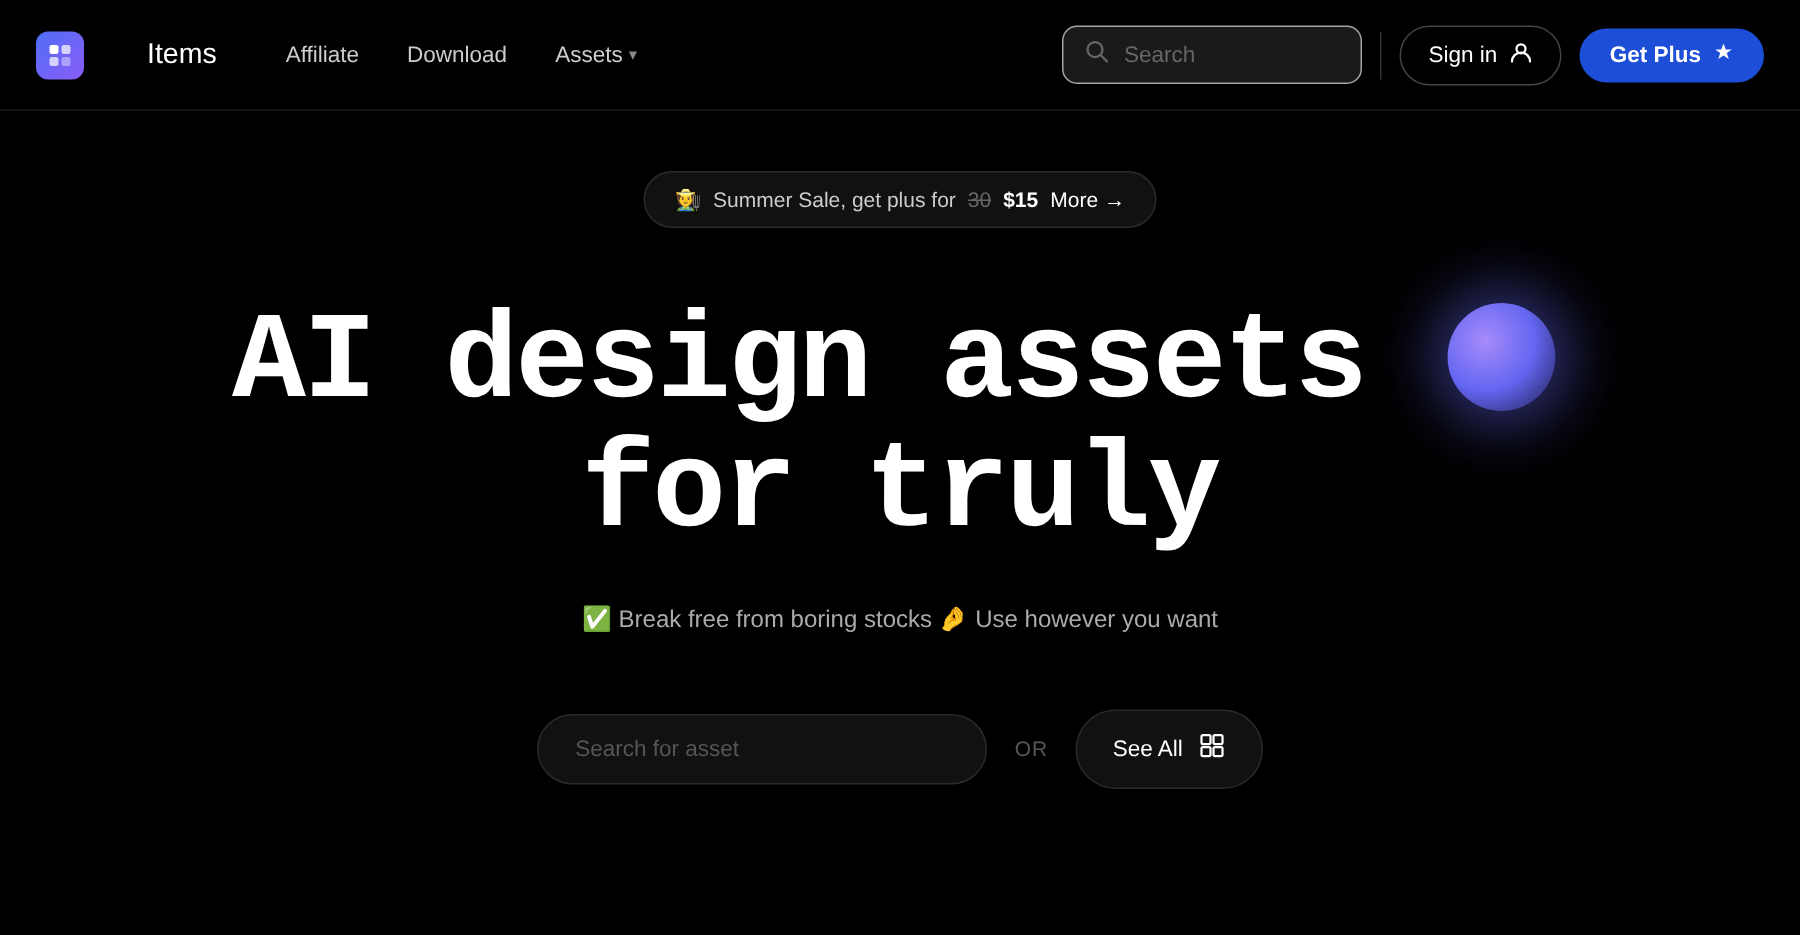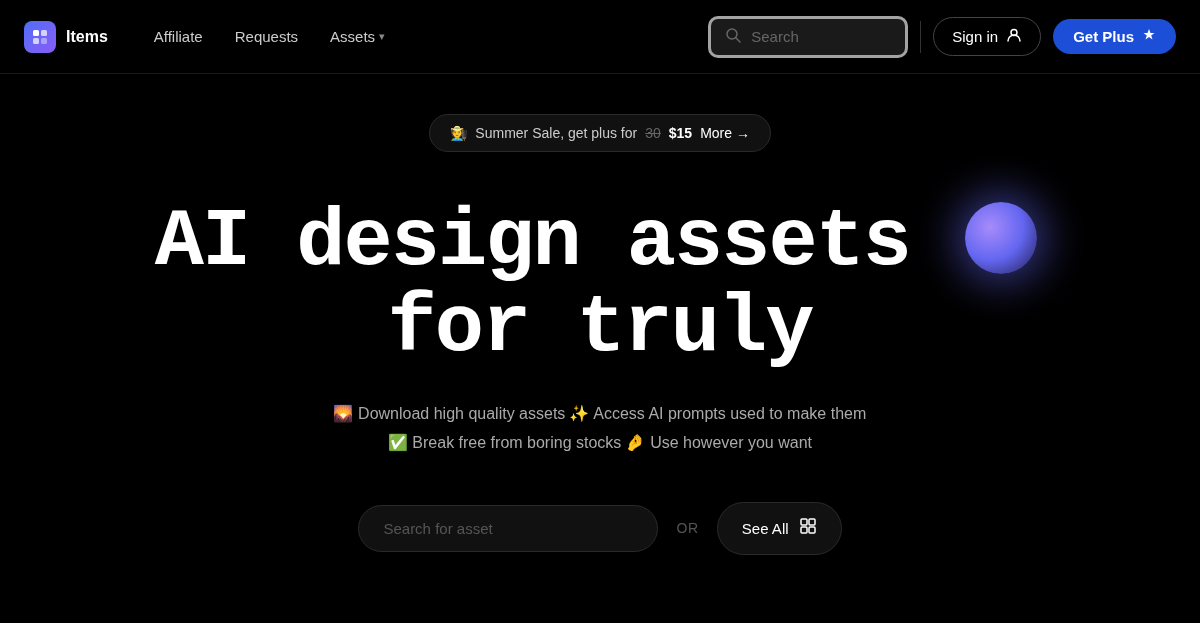--- a/index.html
+++ b/index.html
@@ -37,23 +37,24 @@
       height: 32px;
       background: linear-gradient(135deg, #4f6ef7, #8b5cf6);
       border-radius: 8px;
       display: flex;
       align-items: center;
       justify-content: center;
       font-size: 16px;
     }
 
     .logo-text {
-      font-size: 16px;
-      font-weight: 700;
-      color: #fff;
+      font-size: 19px;
+      font-weight: 400;
+      color: #fff;
+      margin-left: 32px;
     }
 
     .nav-links {
       display: flex;
       align-items: center;
       gap: 4px;
       justify-content: space-between;
     }
 
     .nav-link {
@@ -79,21 +80,21 @@
       margin-left: auto;
       display: flex;
       align-items: center;
       gap: 12px;
     }
 
     .search-box {
       display: flex;
       align-items: center;
       background: #1a1a1a;
-      border: 3px solid #a3a3a3;
+      border: 1px solid #a3a3a3;
       border-radius: 10px;
       padding: 8px 14px;
       gap: 10px;
       width: 200px;
     }
 
     .search-box input {
       background: transparent;
       border: none;
       outline: none;
@@ -287,21 +288,21 @@
       </svg>
     </div>
     <span class="logo-text">Items</span>
   </a>
 
   <div class="nav-links">
     <a class="nav-link" href="#">
       <span>Affiliate</span>
     </a>
     <a class="nav-link" href="#">
-      <span>Requests</span>
+      <span>Download</span>
     </a>
     <a class="nav-link" href="#">
       <span>Assets</span>
       <span class="chevron">▾</span>
     </a>
   </div>
 
   <div class="nav-search">
     <div class="search-box">
       <span class="search-icon-nav">
@@ -349,21 +350,20 @@
   </div>
 
   <h1 class="hero-title">
     <span>AI design assets</span>
     <span class="orb"></span>
     <span>for truly</span>
     <br>
   </h1>
 
   <div class="hero-subtitle">
-    <div>🌄 Download high quality assets ✨ Access AI prompts used to make them</div>
     <div>✅ Break free from boring stocks 🤌 Use however you want</div>
   </div>
 
   <div class="hero-search-row">
     <div class="hero-search-box">
       <input type="text" placeholder="Search for asset" style="">
     </div>
     <span class="or-text">OR</span>
     <button class="see-all-btn">
       <span>See All</span>

